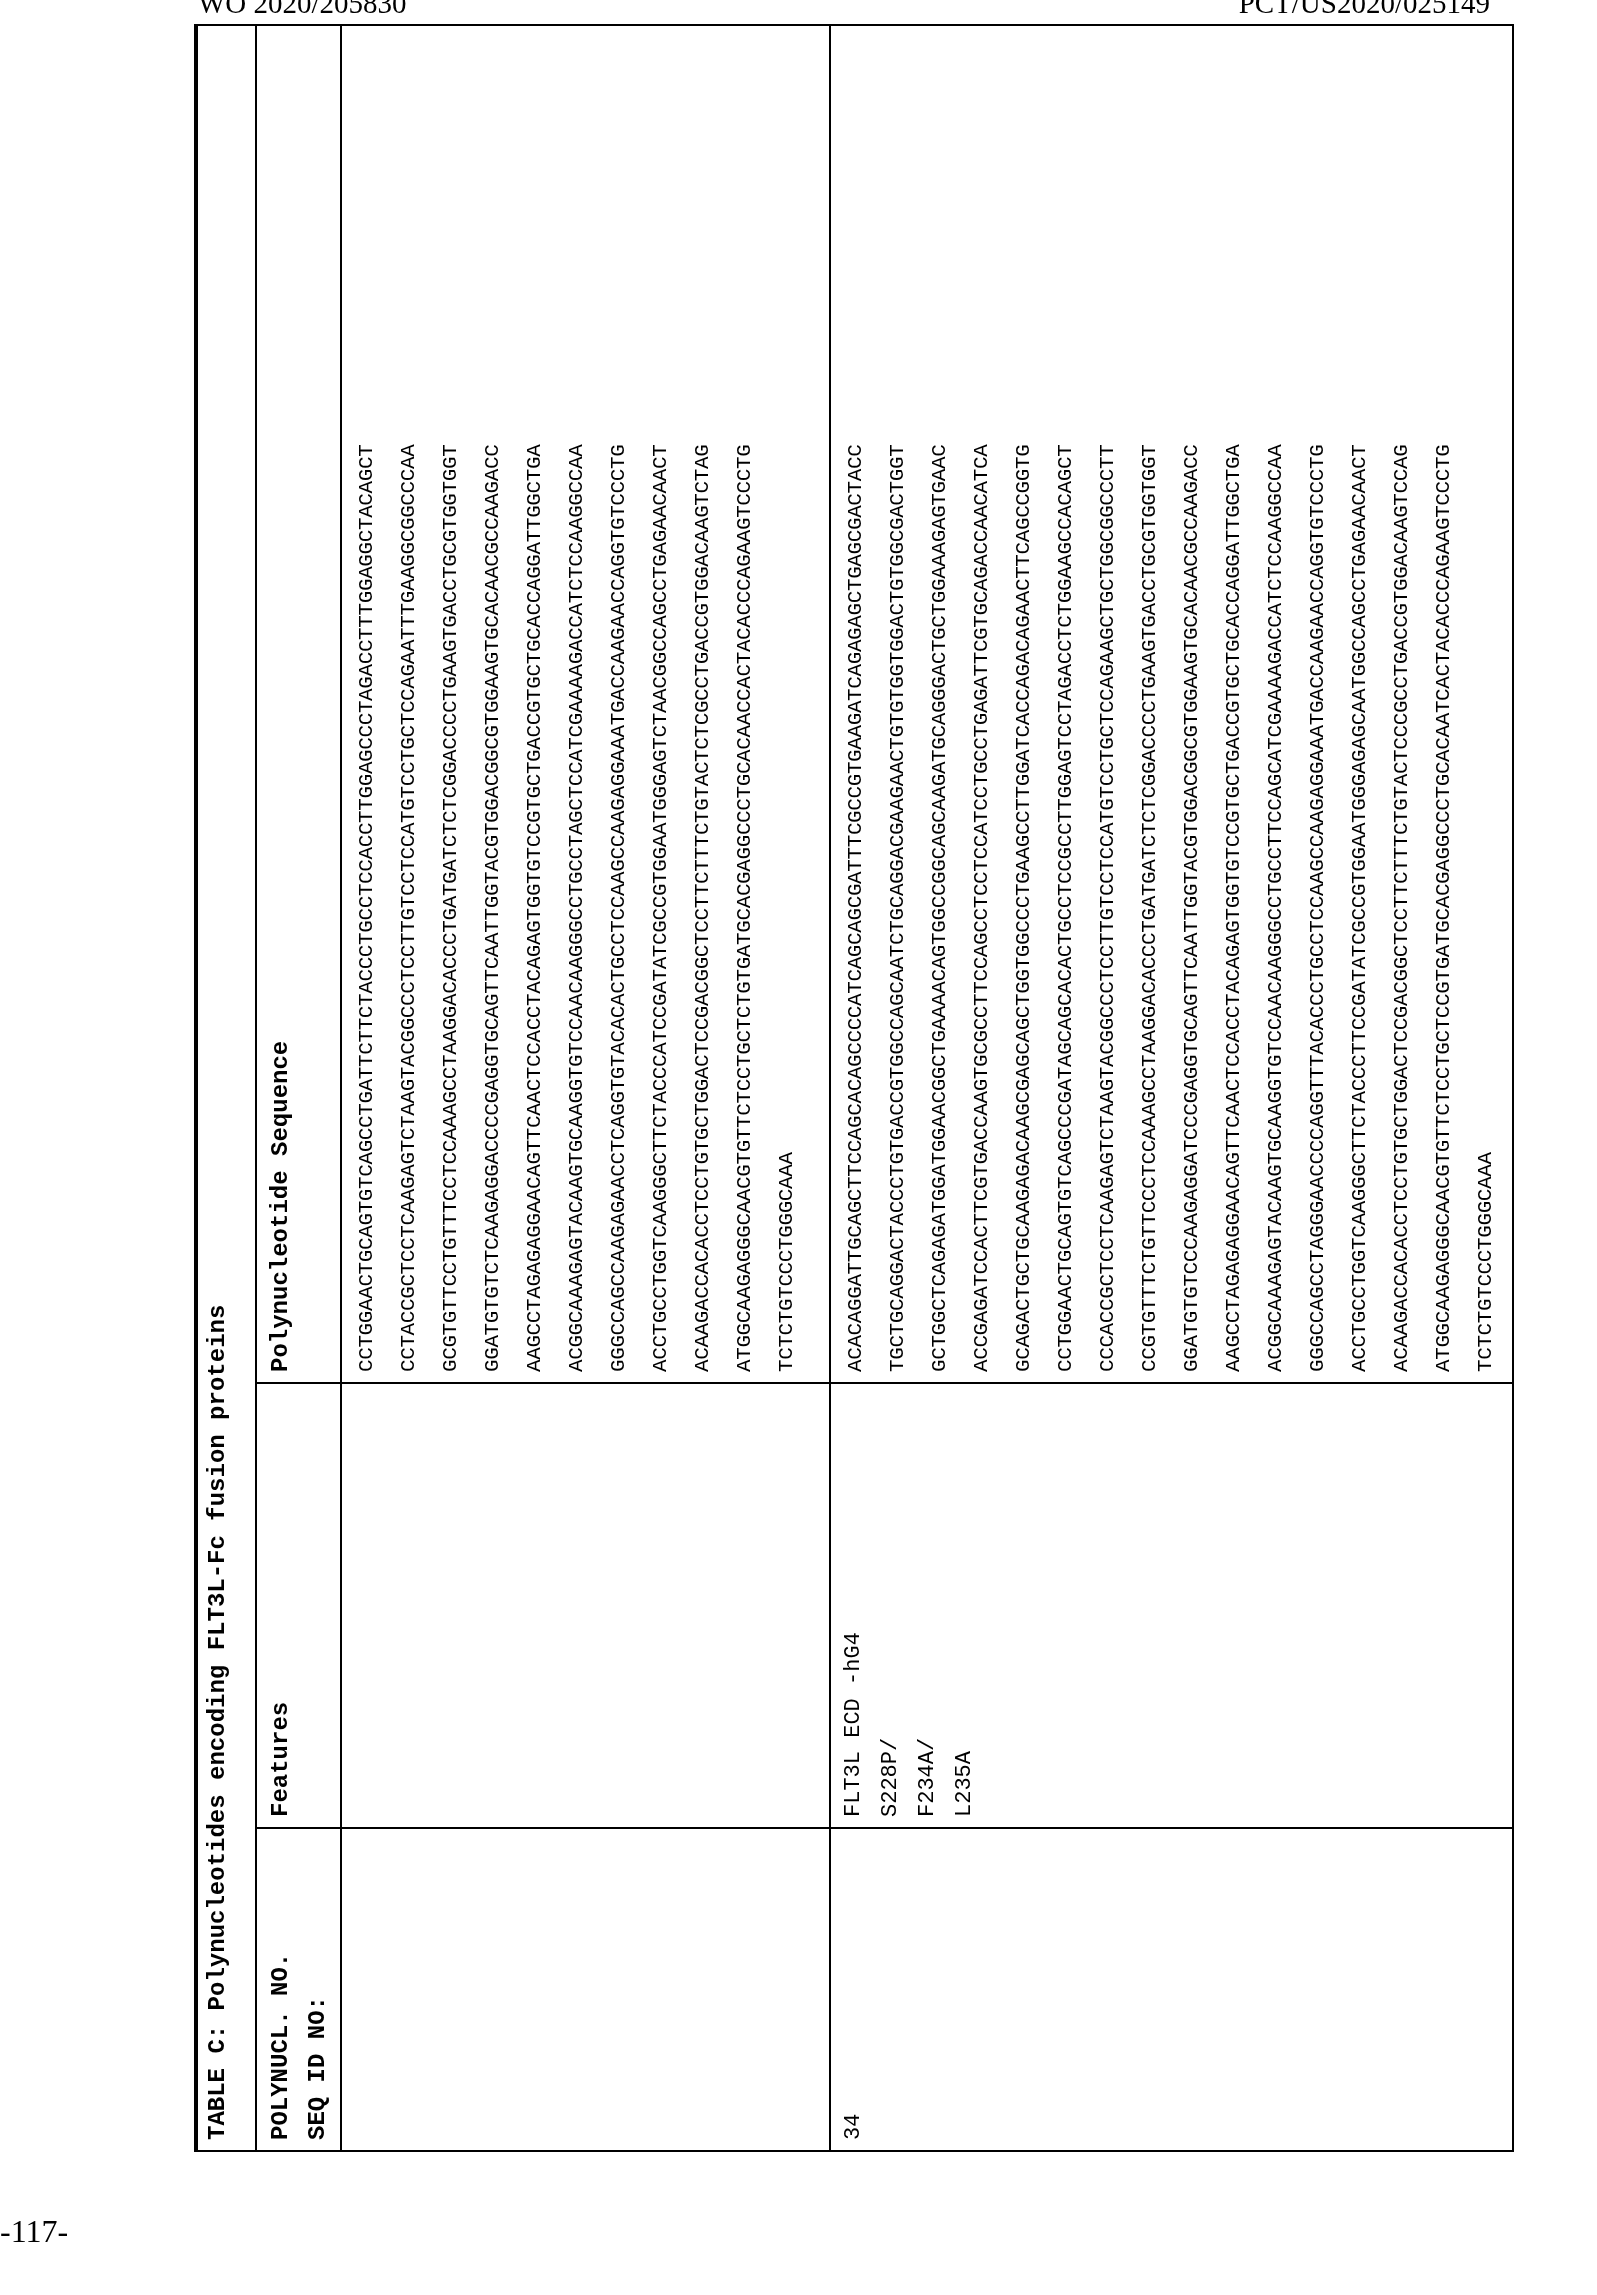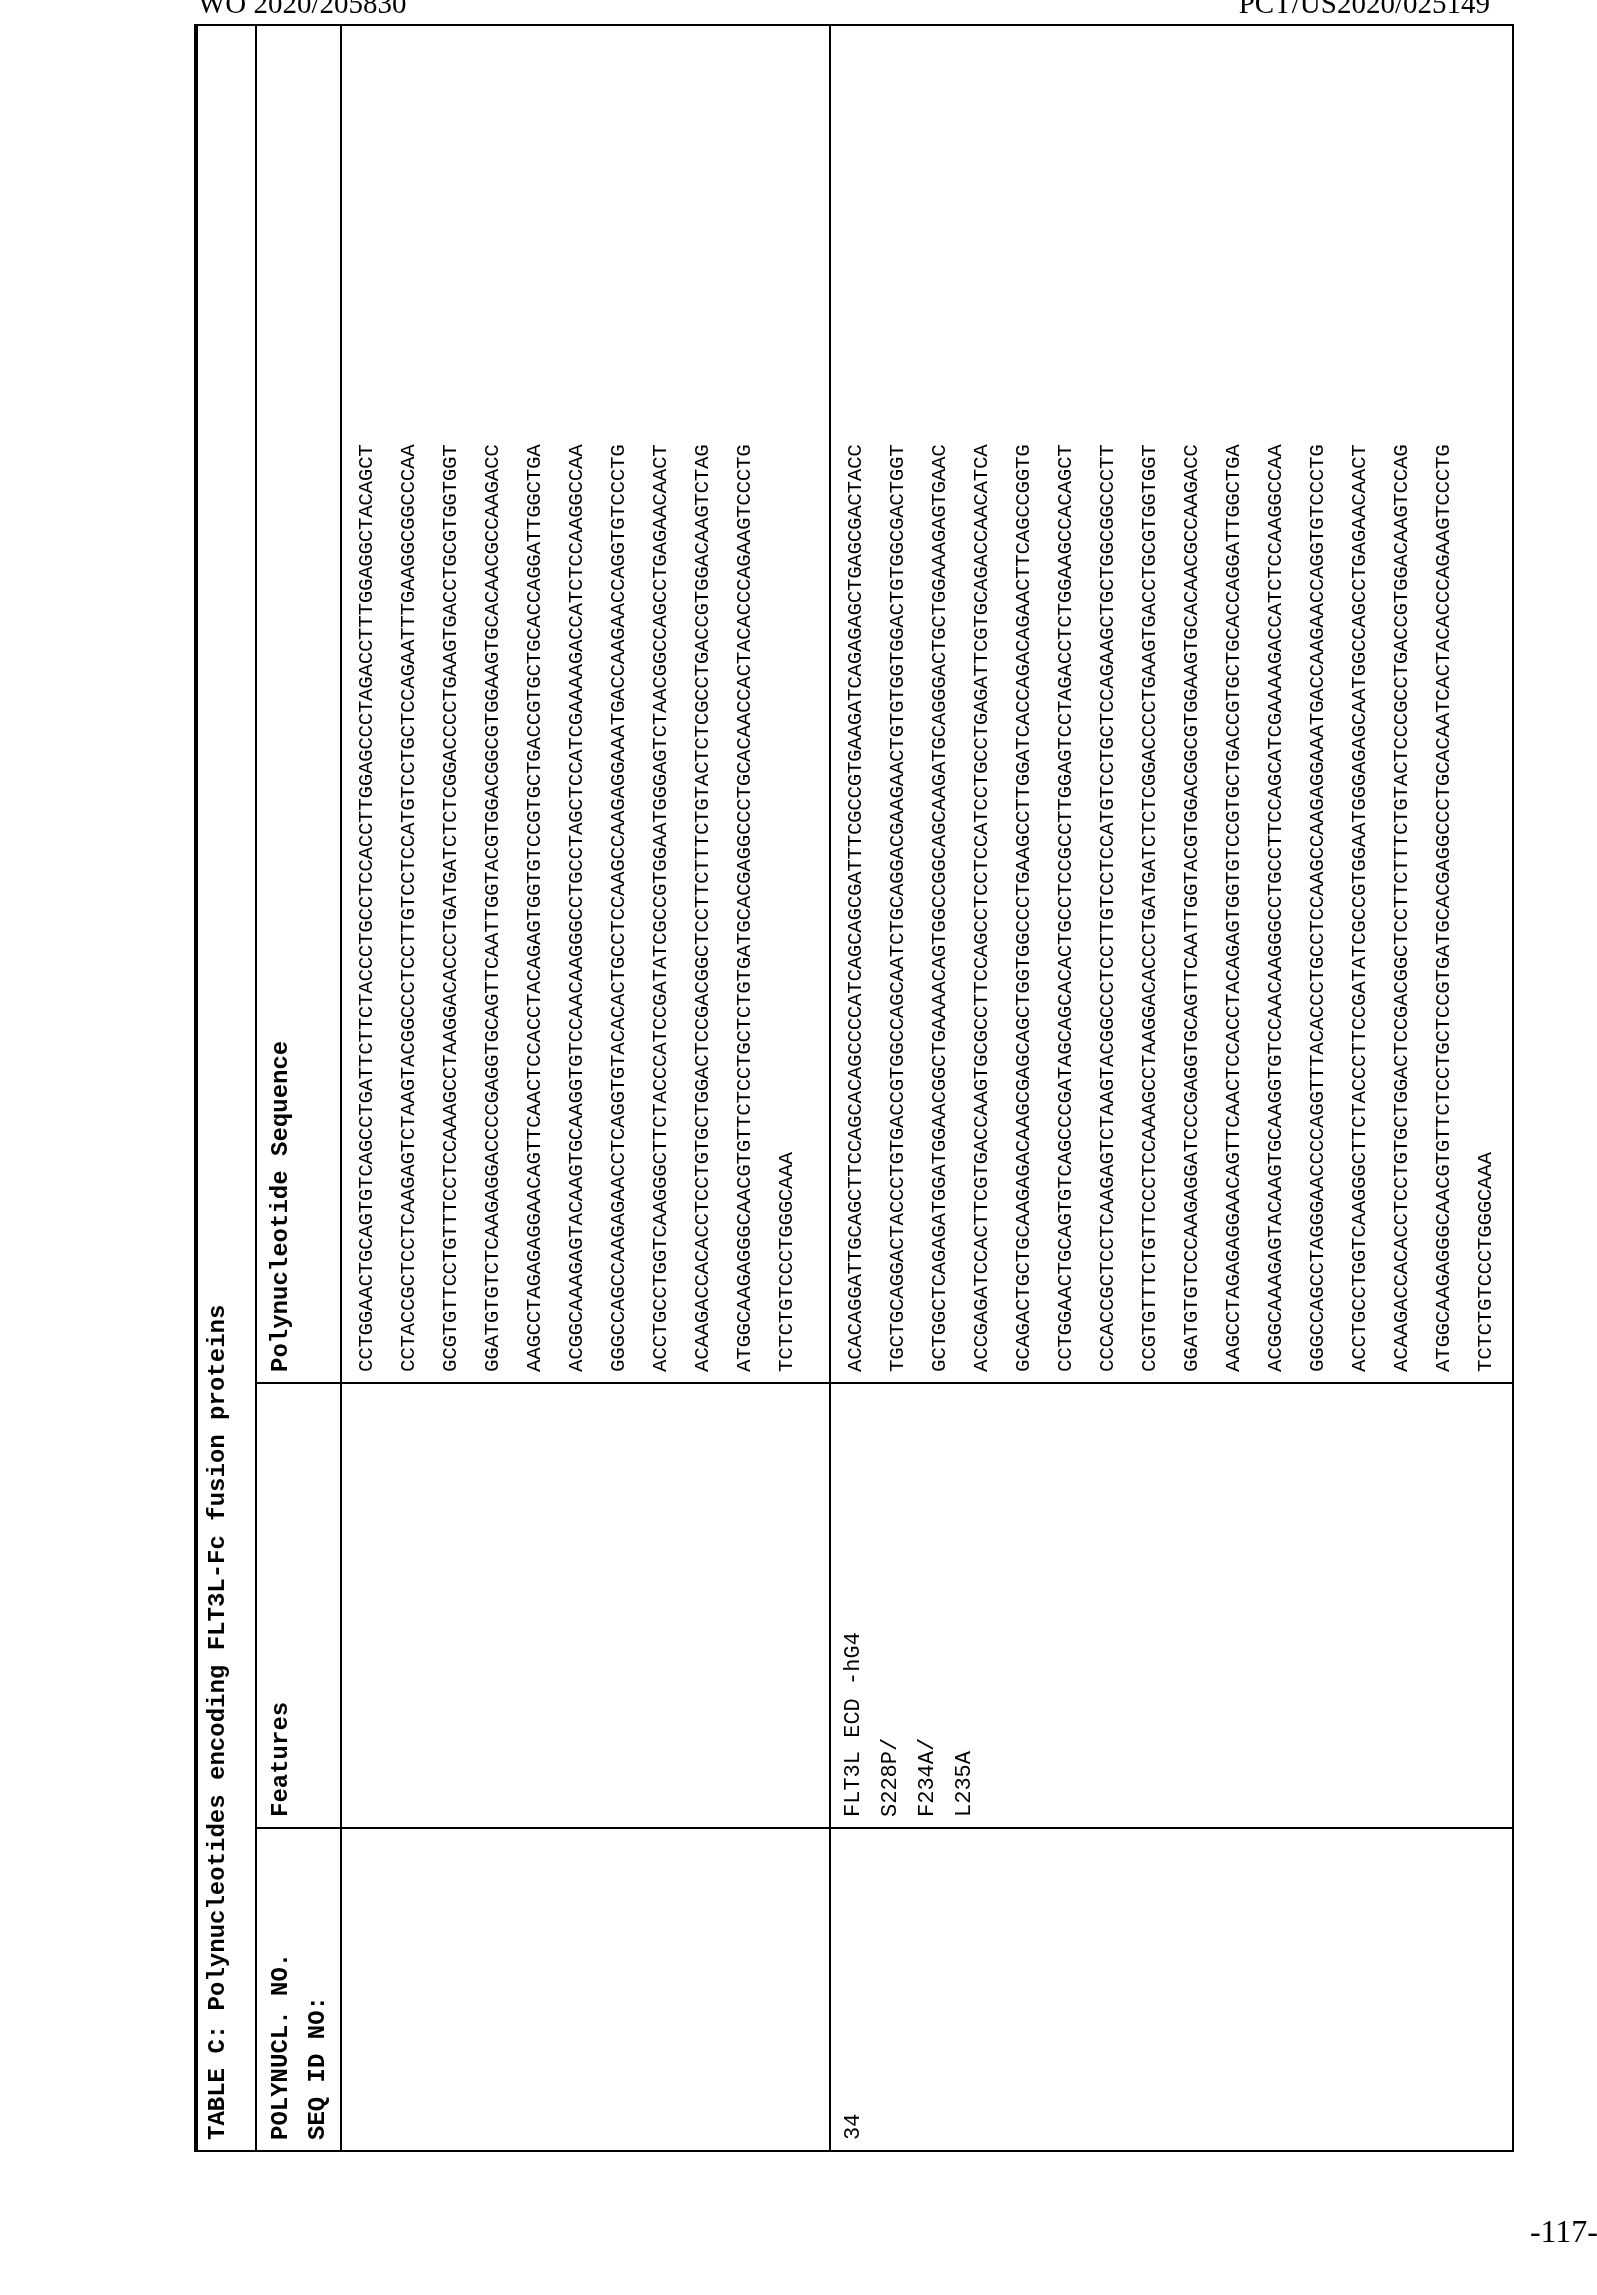--- a/index.html
+++ b/index.html
@@ -1,20 +1,20 @@
 <!DOCTYPE html>
 <html style="font-size:11.5px"><head>
 <meta charset="utf-8">
 <style>
   html, body { margin:0; padding:0; background:#ffffff; }
   body { width:1598px; height:2295px; position:relative; overflow:hidden; font-family:"Liberation Serif", serif; color:#000; }
   .hdr { position:absolute; top:-13px; font-size:29px; font-family:"Liberation Serif", serif; }
   .hdr.left { left:198px; }
   .hdr.right { right:108px; }
-  .pageno { position:absolute; top:2213px; left:0; width:1598px; text-align:right; font-size:32px; font-family:"Liberation Serif", serif; }
+  .pageno { position:absolute; top:2213px; left:0; width:1598px; text-align:left; font-size:32px; font-family:"Liberation Serif", serif; }
   
   .rot {
     position:absolute;
     left:194px; top:2152px;
     width:2127px; height:1318px;
     transform-origin:0 0;
     transform:rotate(-90deg);
   }
   table { border-collapse:collapse; width:2127px; height:1318px; table-layout:fixed; }
   td, th { border:2.2px solid #000; vertical-align:top; padding:4.3px 10px; font-family:"Liberation Mono", monospace; }

